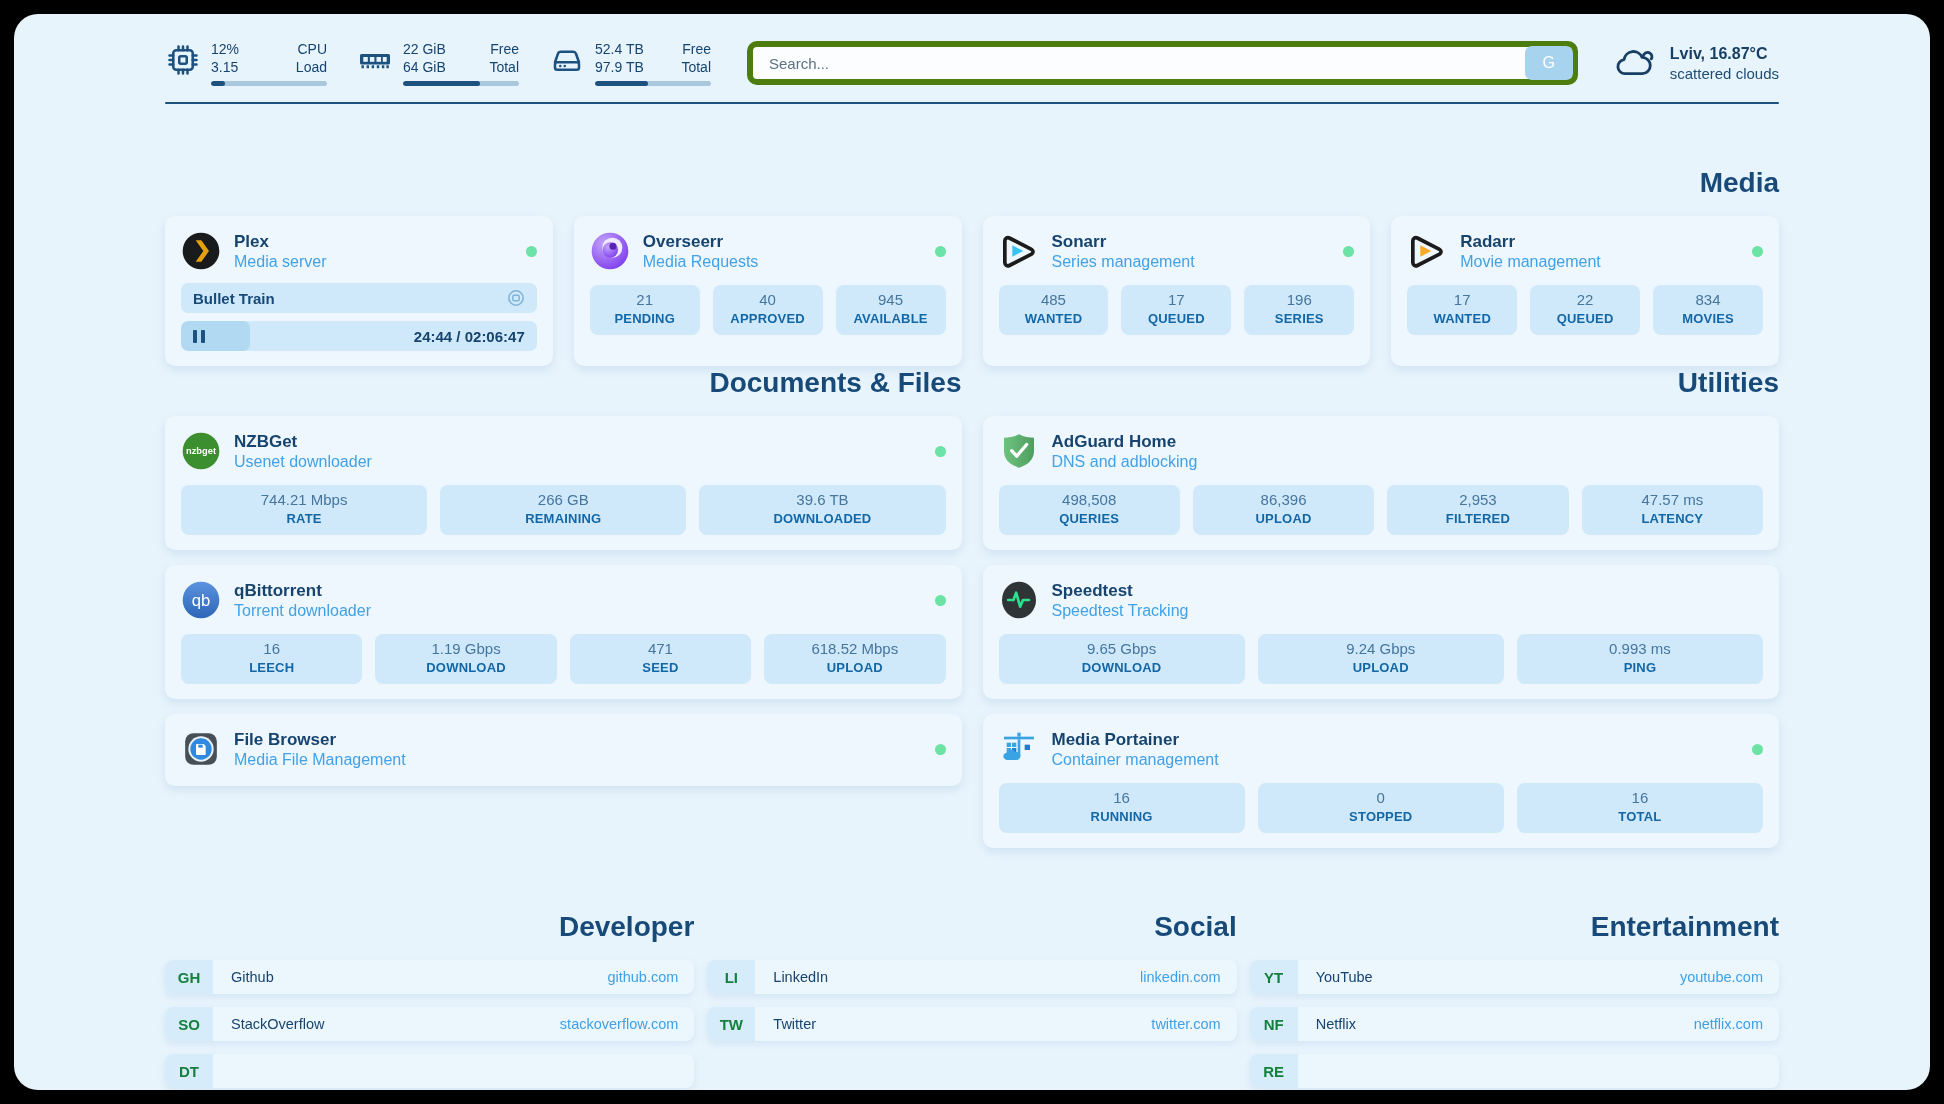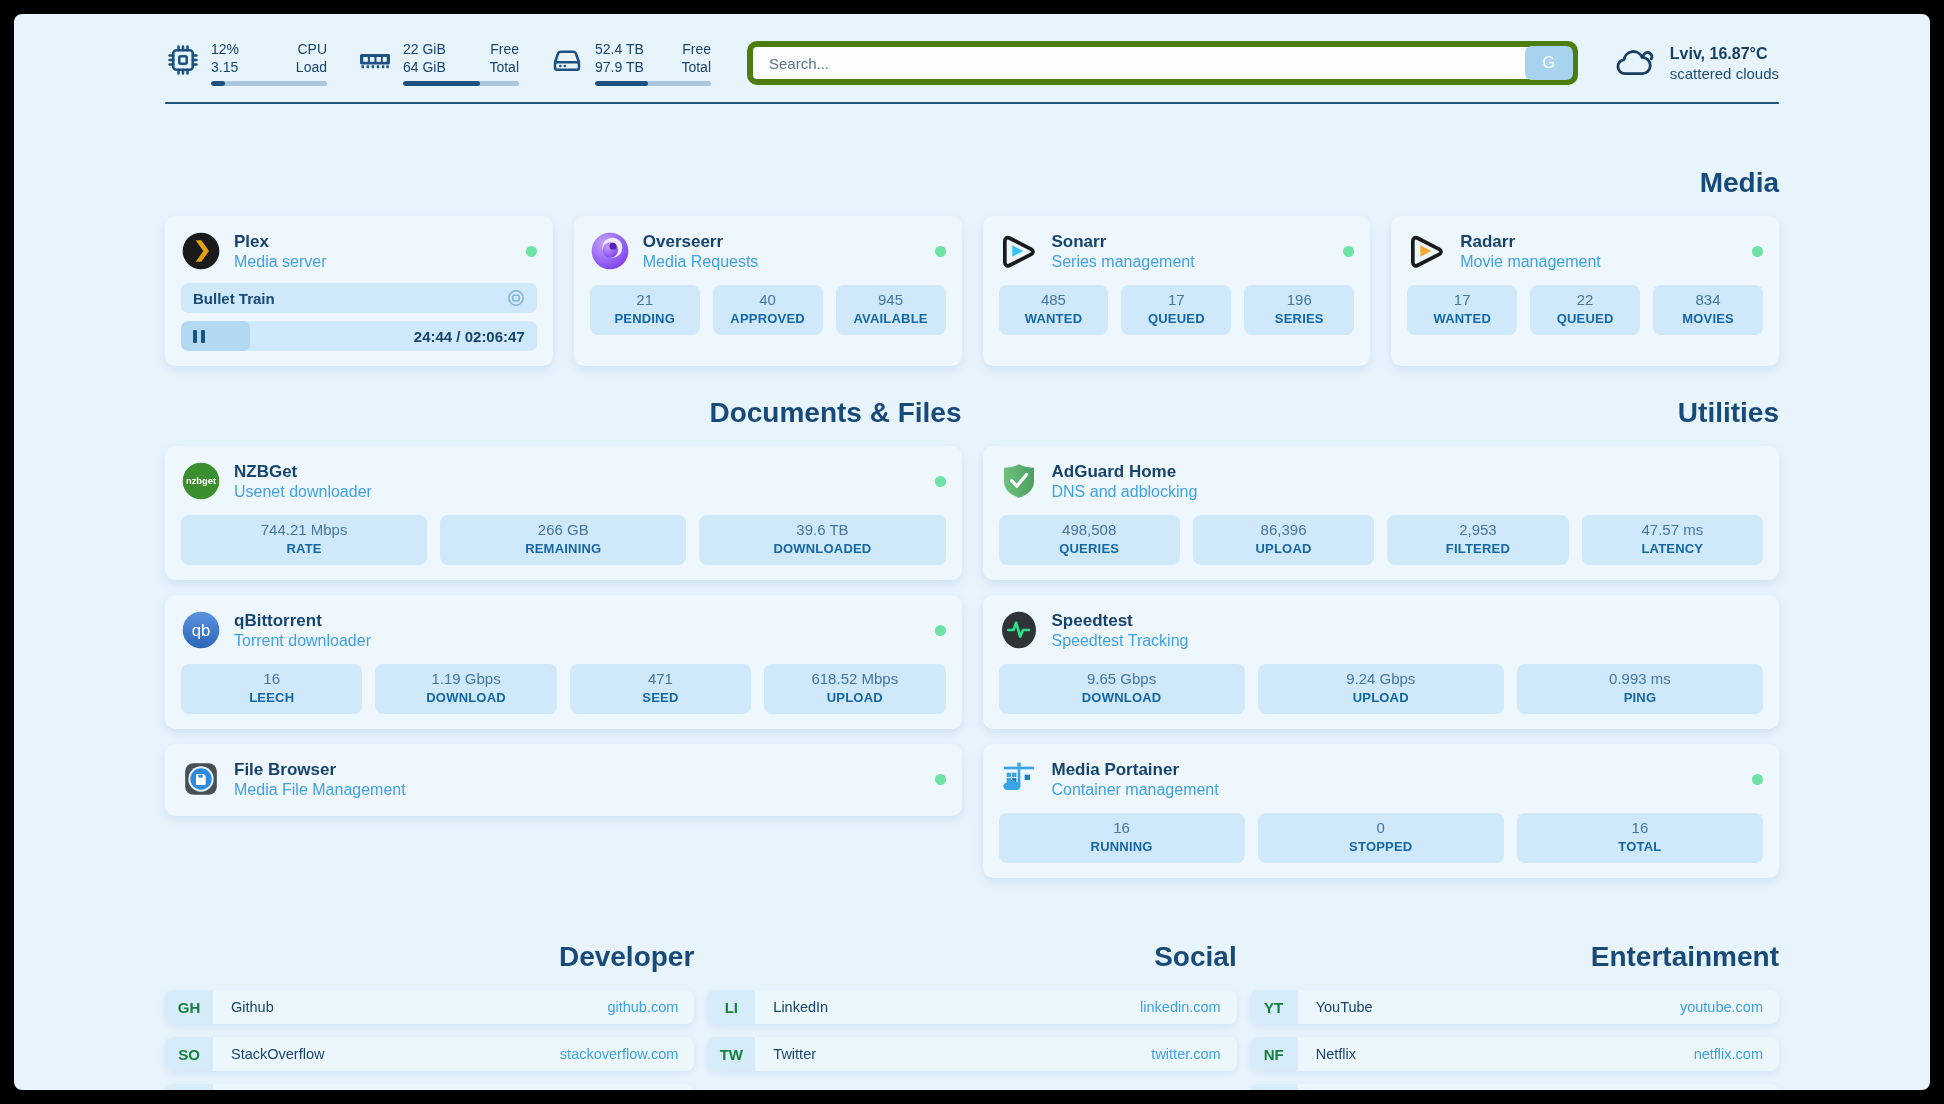--- a/index.html
+++ b/index.html
@@ -1,17 +1,17 @@
 <!DOCTYPE html>
 <html><head>
 <meta charset="utf-8">
 <style>
   * { margin:0; padding:0; box-sizing:border-box; }
   html,body { width:1944px; height:1104px; background:#000; font-family:"Liberation Sans","DejaVu Sans",sans-serif; }
-  .frame { position:absolute; inset:14px; background:#e8f4fc; border-radius:8px; overflow:hidden; }
+  .frame { position:absolute; inset:14px; background:#e8f4fc; border-radius:24px; overflow:hidden; }
   .content { width:1614px; margin:0 auto; }
 
   
   .header { display:flex; align-items:center; padding-top:26px; }
   .hstats { display:flex; gap:30px; }
   .hstat { display:flex; align-items:flex-start; gap:10px; }
   .hstat-icon { width:36px; height:36px; flex:none; margin-top:2px; }
   .hstat-body { width:116px; }
   .hstat-row { display:flex; justify-content:space-between; font-size:14px; color:#17446e; line-height:18px; }
   .hbar { margin-top:5px; height:5px; border-radius:3px; background:#a9c7dd; overflow:hidden; }
@@ -23,21 +23,21 @@
   .weather { display:flex; align-items:center; gap:12px; }
   .weather-icon { width:44px; height:40px; }
   .weather-l1 { font-size:16px; font-weight:600; color:#173f63; line-height:21px; }
   .weather-l2 { font-size:15px; color:#1d4b74; line-height:20px; }
   .divider { height:2px; background:#1d517f; margin-top:16px; border-radius:1px; }
 
   
   .sec-title { font-size:28px; font-weight:600; color:#174a78; line-height:34px;text-align:right; }
   .media-title { margin-top:62px; }
   .media-grid { display:grid; grid-template-columns:repeat(4,1fr); gap:21px; margin-top:16px; }
-  .twocol { display:grid; grid-template-columns:1fr 1fr; gap:21px; margin-top:30px; }
+  .twocol { display:grid; grid-template-columns:1fr 1fr; gap:21px; }
   .col-cards { display:flex; flex-direction:column; gap:15px; margin-top:16px; }
 
   .card { background:#eef7fd; border-radius:10px; padding:13px 16px 15px; box-shadow:0 4px 10px rgba(110,155,200,.20); }
   .card-head { display:flex; align-items:center; gap:13px; min-height:44px; }
   .app-icon { width:40px; height:40px; flex:none; }
   .app-icon svg { width:100%; height:100%; display:block; }
   .app-name { font-size:17px; font-weight:600; color:#17446e; line-height:21px; }
   .app-sub { font-size:16px; color:#42a1e7; line-height:18px; margin-top:1px; }
   .dot { margin-left:auto; width:11px; height:11px; border-radius:50%; background:#6ce2a4; flex:none; }
   .stats { display:flex; gap:13px; margin-top:12px; }

